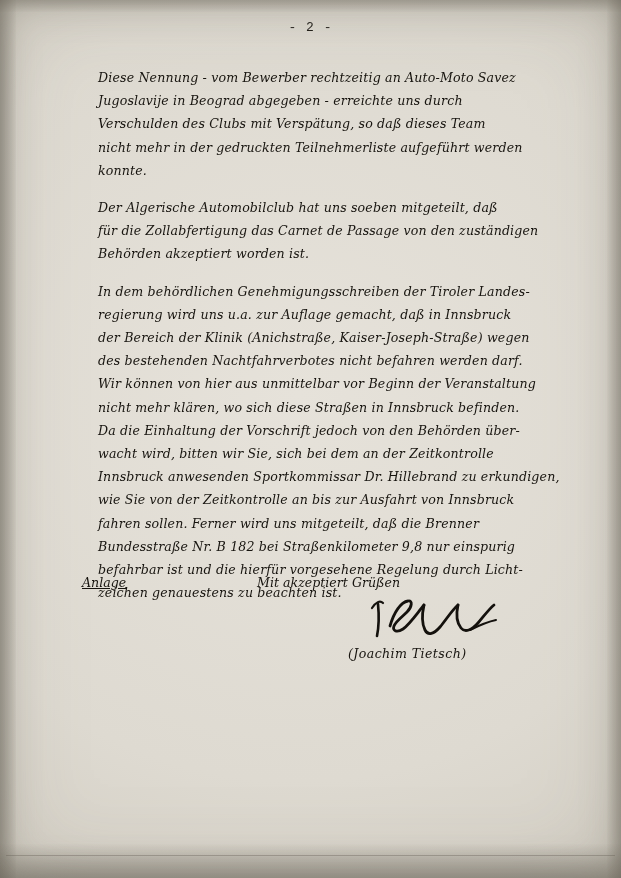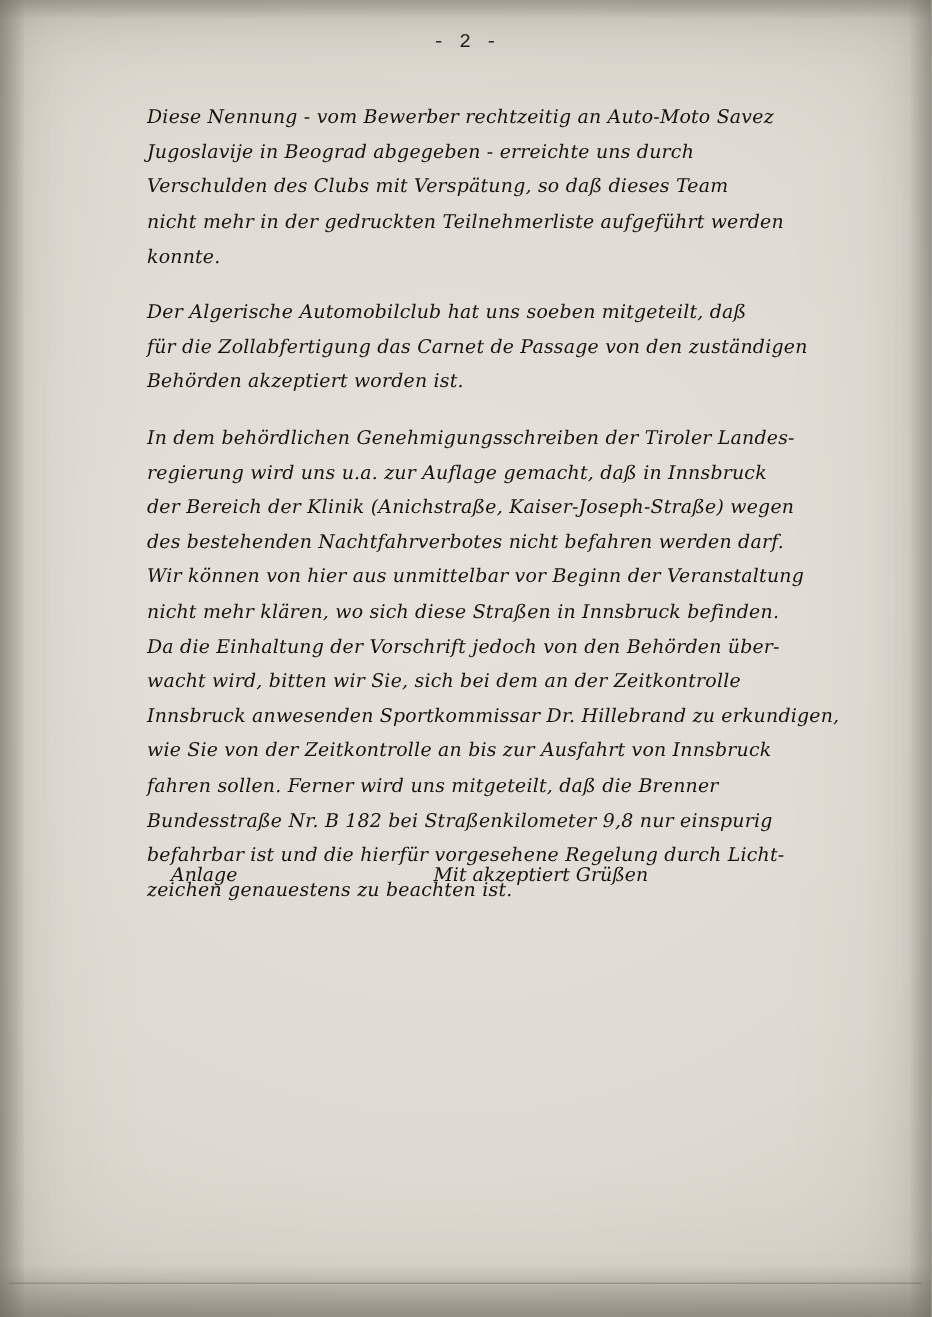--- a/index.html
+++ b/index.html
@@ -100,21 +100,21 @@
     font-style: italic;
     font-size: 12.6px;
     line-height: 22px;
   }
   .closing-row {
     display: flex;
     align-items: flex-start;
   }
   .attachment {
     width: 175px;
-    margin-left: 32px;
+    text-decoration: underline;
   }
   .greeting {
     flex: 1;
   }
   .signature-block {
     position: absolute;
     left: 300px;
     top: 596px;
     width: 250px;
   }
@@ -170,14 +170,27 @@
 zeichen genauestens zu beachten ist.</p>
   </div>
 
   <div class="closing">
     <div class="closing-row">
       <span class="attachment">Anlage</span>
       <span class="greeting">Mit akzeptiert Grüßen</span>
     </div>
   </div>
 
+  <div class="signature-block">
+    <svg class="signature-svg" width="130" height="48" viewBox="0 0 130 48">
+      <g fill="none" stroke="#14110d" stroke-linecap="round" stroke-linejoin="round">
+        <path d="M8,8 C9,18 9,30 7,40" stroke-width="2.6"></path>
+        <path d="M2,12 C6,6 10,4 13,7" stroke-width="2.2"></path>
+        <path d="M20,30 C24,16 31,6 38,5 C43,4 42,11 37,16 C32,21 26,25 24,30 C22,35 27,37 33,33 C40,28 48,16 54,9" stroke-width="2.8"></path>
+        <path d="M54,9 C52,18 52,28 55,34 C58,40 64,38 70,31 C76,24 82,14 88,9" stroke-width="2.8"></path>
+        <path d="M88,9 C86,18 87,27 91,32 C95,37 102,34 108,27 C114,20 119,13 124,9" stroke-width="2.8"></path>
+        <path d="M100,34 C108,30 116,26 126,24" stroke-width="2.0"></path>
+      </g>
+    </svg>
+    <div class="signer-name">(Joachim Tietsch)</div>
+  </div>
 
 </div>
 
 </body></html>

